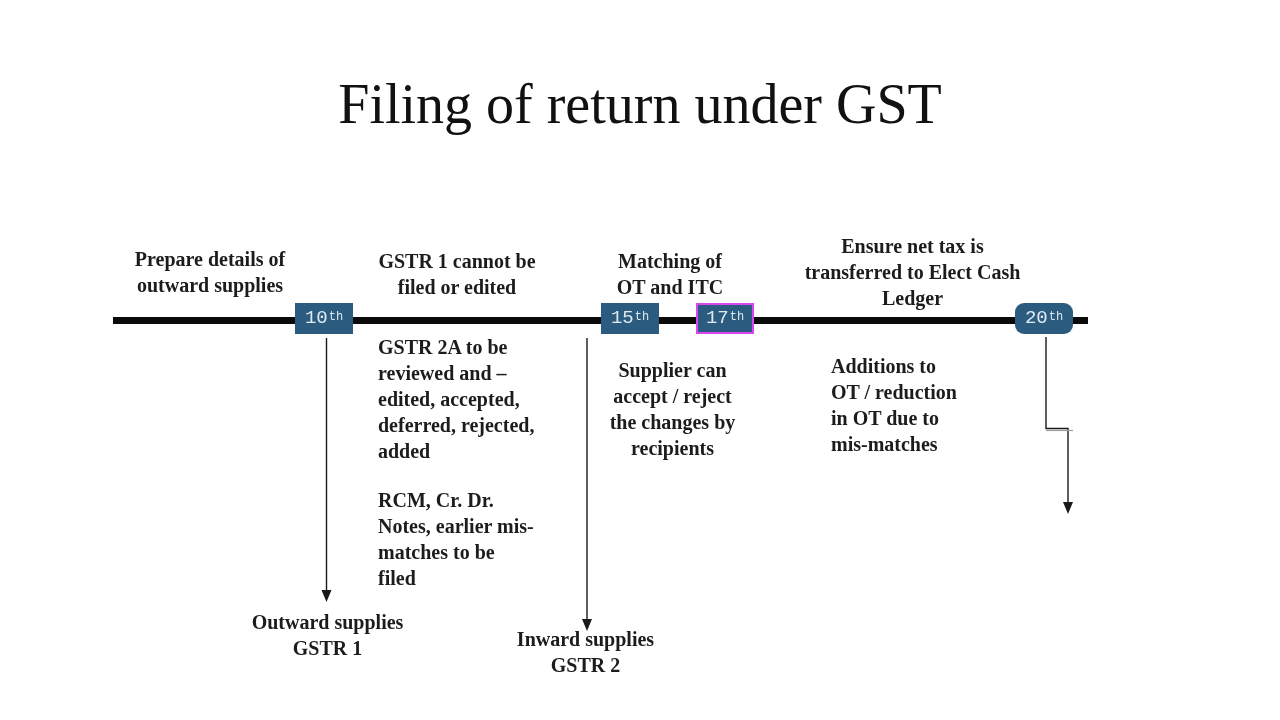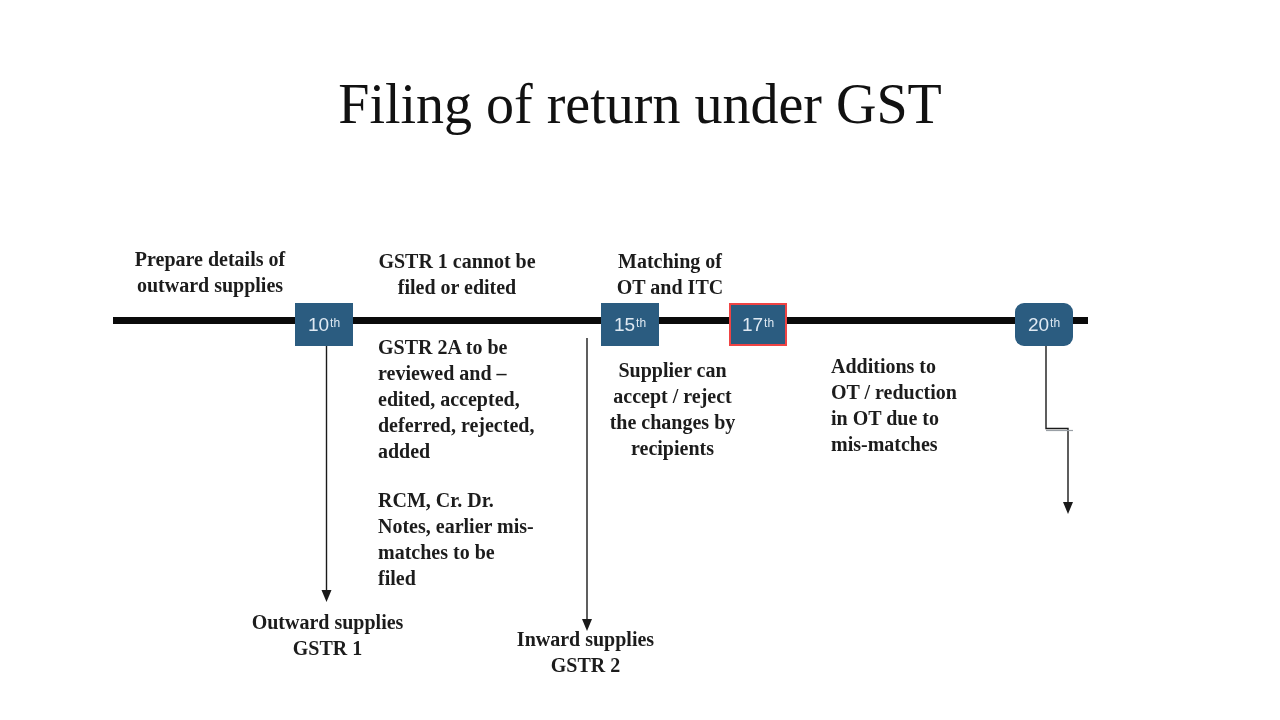--- a/index.html
+++ b/index.html
@@ -8,30 +8,30 @@
     background:#ffffff; overflow:hidden;
     font-family:"Liberation Serif", serif; color:#1c1c1c;
   }
   .title {
     position:absolute; left:0; right:0; top:72px;
     text-align:center; font-size:56px; font-weight:400; color:#111;
     letter-spacing:0px; white-space:nowrap;
   }
   svg.overlay { position:absolute; left:0; top:0; }
   .marker {
-    position:absolute; top:303px; width:58px; height:43px;
+    position:absolute; top:303px; width:58px; height:31px;
     box-sizing:border-box; background:#2b5c80;
     display:flex; align-items:center; justify-content:center;
-    font-family:Liberation Sans, sans-serif; color:#dfe9f2;
+    font-family:Liberation Mono, monospace; color:#dfe9f2;
     font-size:19px; line-height:1;
   }
   .marker sup { font-size:12px; margin-left:1px; line-height:1; transform:translateY(-2px); }
   .m10 { left:295px; }
   .m15 { left:558px;margin-left:43px; }
-  .m17 { left:729px; border:2px solid #ef4444; }
+  .m17 { left:696px; border:2px solid #d946ef; }
   .m20 { left:1015px;border-radius:9px; }
   .ann {
     position:absolute; font-weight:bold; font-size:20px; line-height:26px;
     white-space:pre-line; color:#1c1c1c;
   }
   .center { text-align:center; }
   .a1 { left:110px; top:246px; width:200px; }
   .a2 { left:357px; top:248px; width:200px; }
   .a3 { left:595px; top:248px; width:150px; }
   .a4 { left:790px; top:233px; width:245px; }
@@ -80,20 +80,23 @@
     <span>20</span>
       <sup>th</sup>
   </div>
 
   <div class="ann center a1">Prepare details of
 outward supplies</div>
   <div class="ann center a2">GSTR 1 cannot be
 filed or edited</div>
   <div class="ann center a3">Matching of
 OT and ITC</div>
+  <div class="ann center a4">Ensure net tax is
+transferred to Elect Cash
+Ledger</div>
 
   <div class="ann b1">GSTR 2A to be
 reviewed and –
 edited, accepted,
 deferred, rejected,
 added</div>
   <div class="ann b2">RCM, Cr. Dr.
 Notes, earlier mis-
 matches to be
 filed</div>

